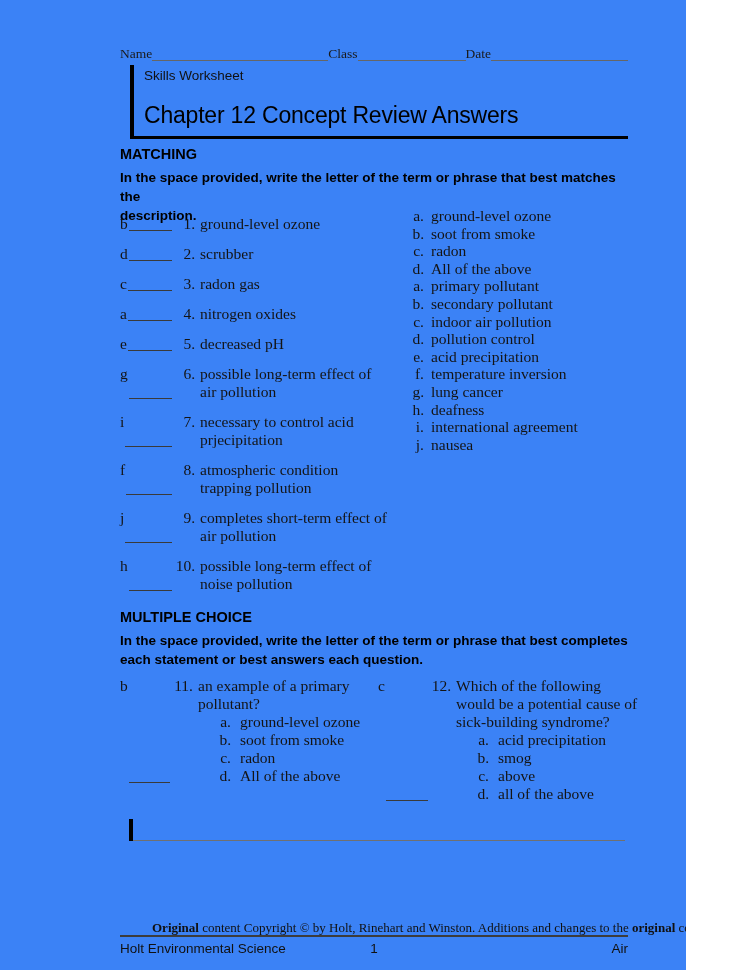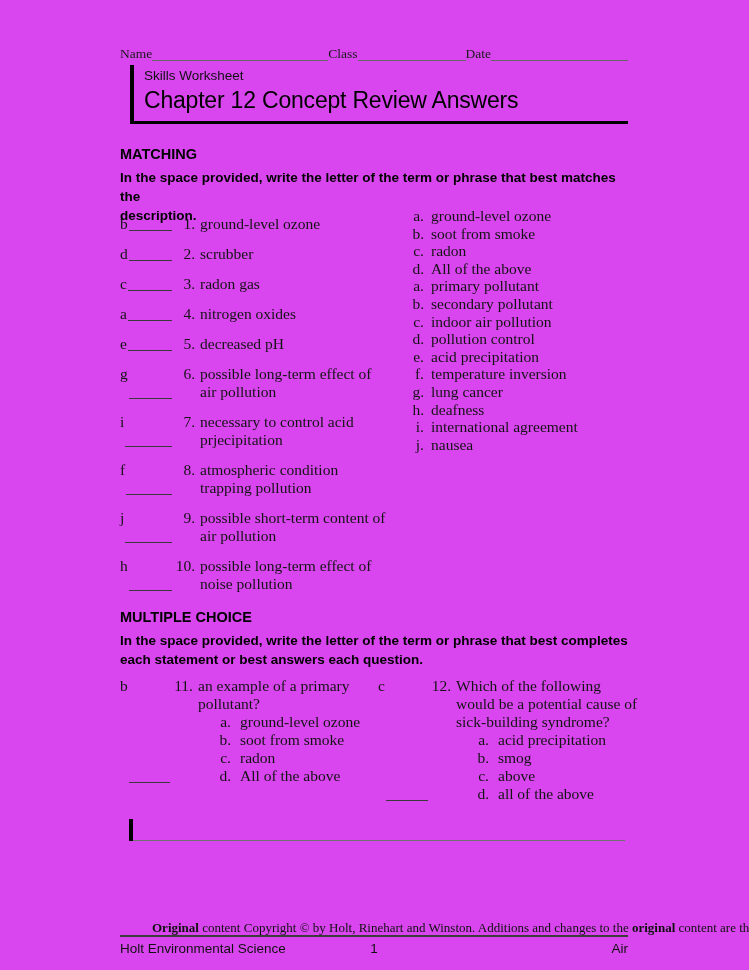--- a/index.html
+++ b/index.html
@@ -1,33 +1,33 @@
 <!DOCTYPE html>
 <html><head>
 <meta charset="utf-8">
 <style>
   * { margin:0; padding:0; box-sizing:border-box; }
   html,body { background:#ffffff; }
   body { width:749px; height:970px; font-family:"Liberation Serif", serif; color:#141414; }
-  .page { position:relative; width:749px; height:970px; background:#d946ef; overflow:hidden; }
+  .page { position:relative; width:686px; height:970px; background:#3b82f6; overflow:hidden; }
 
   
   .name-line { position:absolute; left:120px; top:46px; width:508px; height:17px;
                display:flex; font-size:13.5px; color:#1a1a1a; }
   .name-line .lbl { flex:none; }
   .blankline { border-bottom:1.2px solid #666; margin-bottom:2px; }
   .b-name { flex:none; width:176px; }
   .b-class { flex:none; width:108px; }
   .b-date { flex:1; }
 
   
   .titlebox { position:absolute; left:130px; top:65px; width:498px;
               border-left:4px solid #000; border-bottom:3px solid #000;
               padding:3px 0 7px 10px; }
-  .kicker { font-family:"Liberation Sans", sans-serif; font-size:13.5px; color:#111; margin-bottom:4px; }
+  .kicker { font-family:"Liberation Sans", sans-serif; font-size:13.5px; color:#111; margin-bottom:19px; }
   .doc-title { font-family:"Liberation Sans", sans-serif; font-size:23px; font-weight:normal; color:#000; letter-spacing:-0.2px; }
 
   .sec-heading { position:absolute; left:120px; font-family:"Liberation Sans", sans-serif;
                  font-size:14.5px; font-weight:bold; color:#000; }
   .instructions { position:absolute; left:120px; width:516px; font-family:"Liberation Sans", sans-serif;
                   font-size:13.5px; font-weight:bold; color:#000; line-height:19px; }
 
   
   .match-left { position:absolute; left:120px; top:215px; width:296px; font-size:15.5px; line-height:18px; }
   .m-row { display:grid; grid-template-columns:52px 28px 1fr; margin-bottom:12px; }
@@ -175,21 +175,21 @@
           <div>trapping pollution</div>
         </span>
     </div>
     <div class="m-row">
       <span class="ans-cell">
           <span>j</span>
           <span class="ans-blank"></span>
         </span>
       <span class="num-cell">9.</span>
       <span>
-          <div>possible short-term content of</div>
+          <div>completes short-term effect of</div>
           <div>air pollution</div>
         </span>
     </div>
     <div class="m-row">
       <span class="ans-cell">
           <span>h</span>
           <span class="ans-blank"></span>
         </span>
       <span class="num-cell">10.</span>
       <span>

